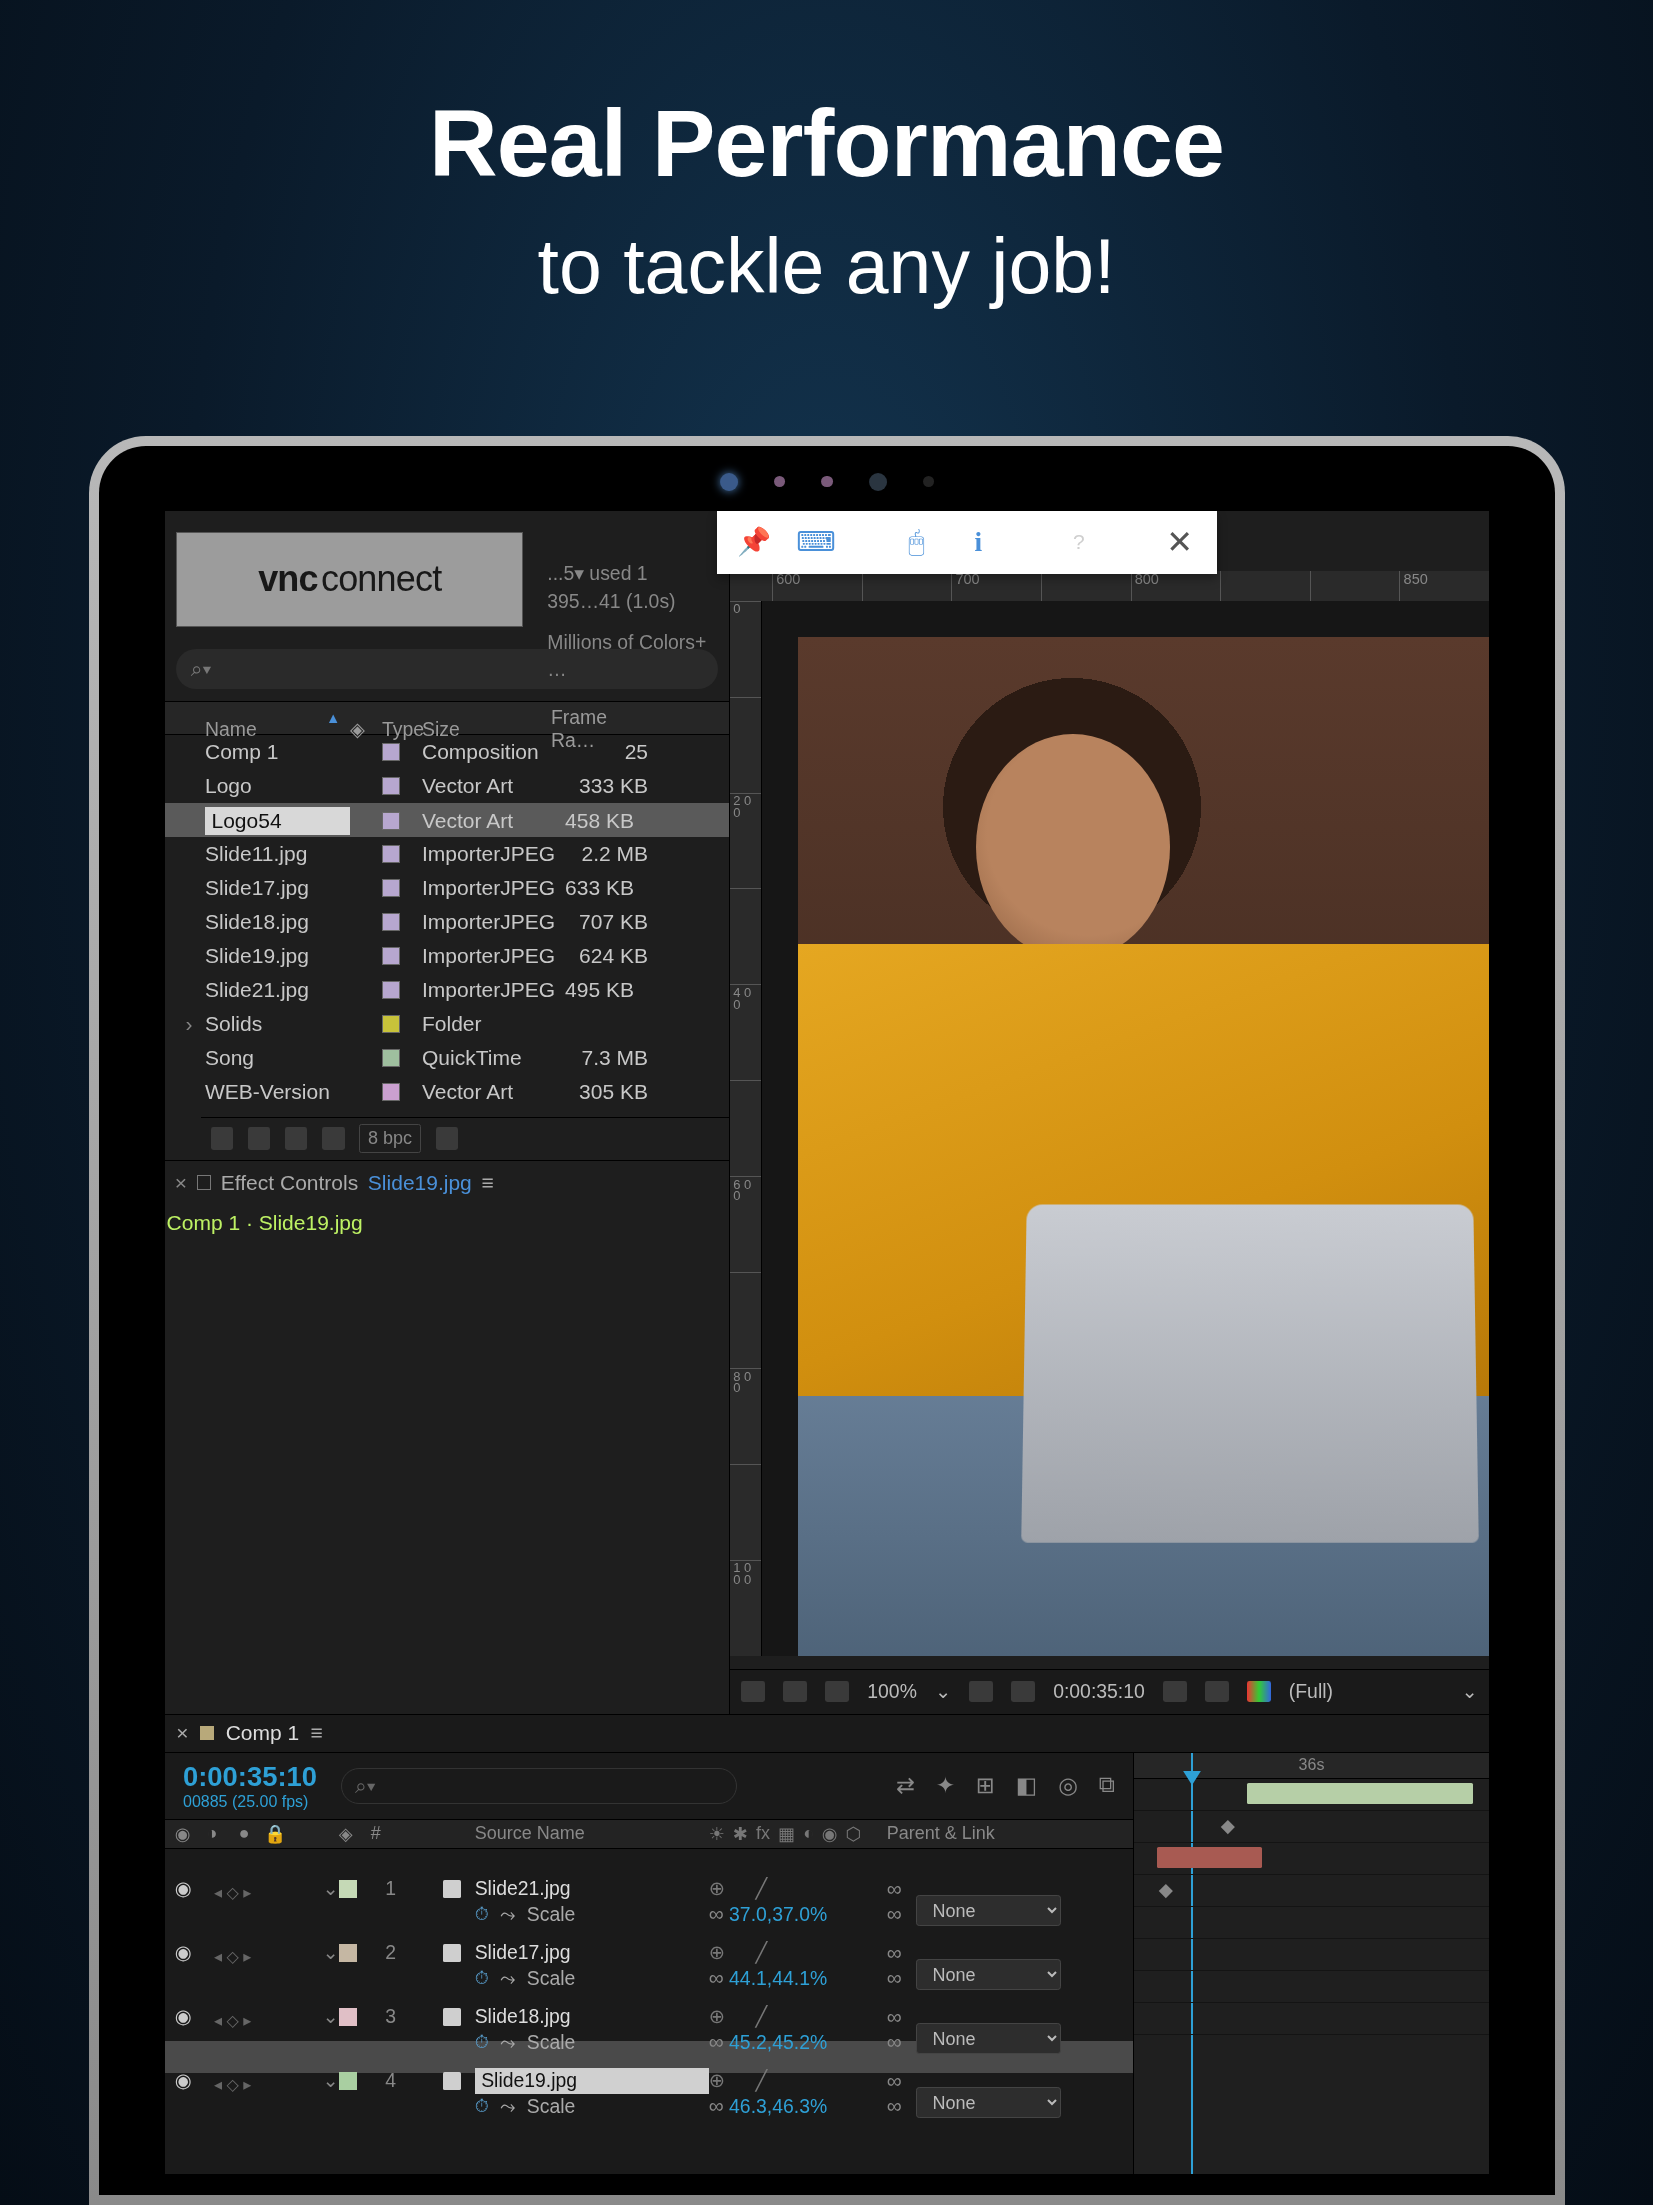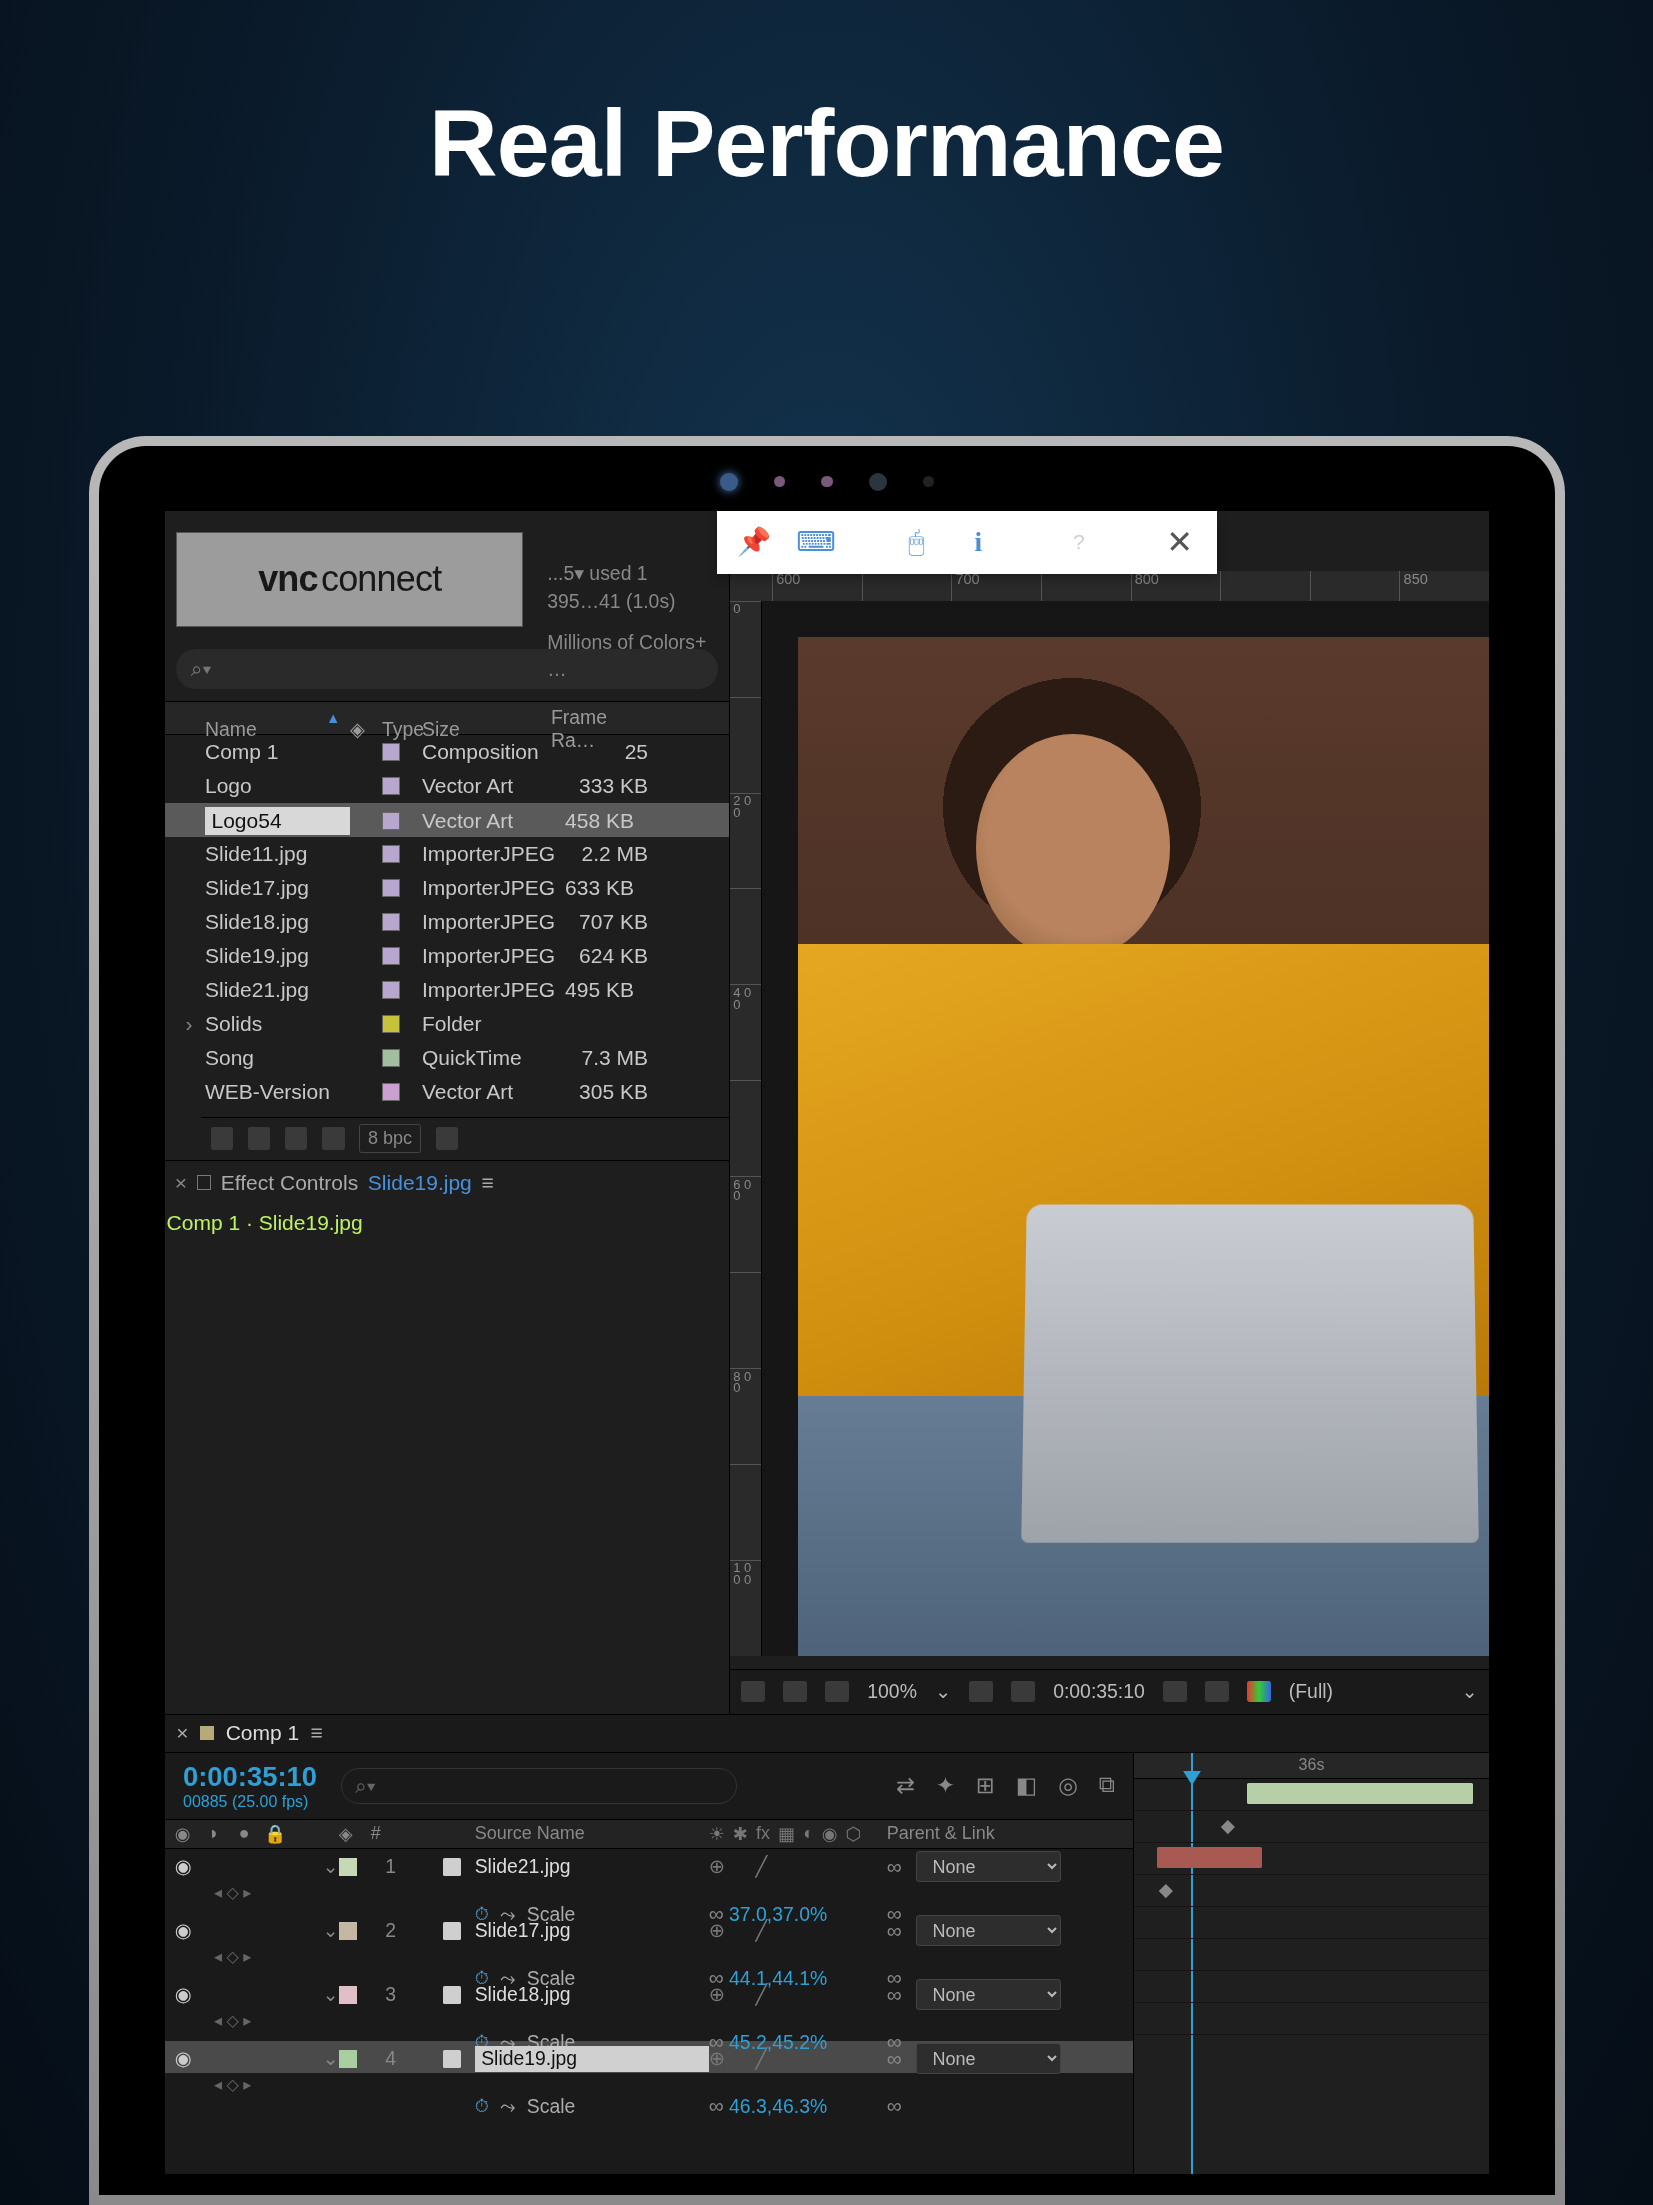--- a/index.html
+++ b/index.html
@@ -171,21 +171,21 @@
   }
   .layer.sel { background:#4a4a4a; }
   .layer .num { text-align:center; color:#888; }
   .layer .sq { width:18px; height:18px; }
   .sq.c1{background:#c5d9b6;} .sq.c2{background:#c5b7a3;} .sq.c3{background:#e0bfc6;} .sq.c4{background:#a9cfa1;}
   .fic { width:18px; height:18px; background:#cfcfcf; border-radius:1.6px; }
   .layer .name { color:#ddd; }
   .layer.sel .name { background:#d0d0d0; color:#111; padding:1.6px 6.5px; }
   .switches { display:flex; gap:8px; color:#777; }
   .parent { display:flex; align-items:center; gap:14.5px; }
-  .parent select { background:#2d2d2d; border:0.8px solid #444; color:#bbb; font-size:18px; padding:3.2px 11.3px; border-radius:3.2px; width:145px; }
+  .parent select { background:#2d2d2d; border:0.8px solid #444; color:#bbb; font-size:18px; padding:3.2px 11.3px; border-radius:3.2px; width:145px;margin-top:44px; }
 
   .prop .pname { color:#aaa; grid-column:10; display:flex; gap:11.3px; align-items:center; }
   .prop .pname .clk { color:#5aa0d0; font-size:18px; }
   .prop .pval { color:#2ea0d6; grid-column:11; }
   .prop .keys { grid-column:1/5; display:flex; gap:6.5px; color:#666; justify-content:center; font-size:16px; }
 
   .track-area { position:relative; background:#1f1f1f; }
   .ruler-time { height:26px; background:#262626; border-bottom:0.8px solid #000; color:#888; font-size:16px; padding-top:3.2px; text-align:center; }
   .playhead { position:absolute; top:0; bottom:0; left:57px; width:1.6px; background:#2ea0d6; }
   .playhead::before { content:""; position:absolute; top:18px; left:-8px; width:18px; height:14.5px; background:#2ea0d6; clip-path:polygon(0 0,100% 0,50% 100%); }
@@ -194,20 +194,21 @@
   .kf { position:absolute; top:11.3px; width:9.7px; height:9.7px; background:#888; transform:rotate(45deg); }
 
   
   .link-ic::before { content:"∞"; color:#888; font-size:21px; }
 </style>
 </head>
 <body>
 
 <div class="hero">
   <h1>Real Performance</h1>
+  <h2>to tackle any job!</h2>
 </div>
 
 <div class="tablet">
   <div class="cams">
     <div class="cam b"></div>
       <div class="cam p sm"></div>
       <div class="cam p sm"></div>
       <div class="cam"></div>
       <div class="cam sm" style="background:#222"></div>
   </div>

